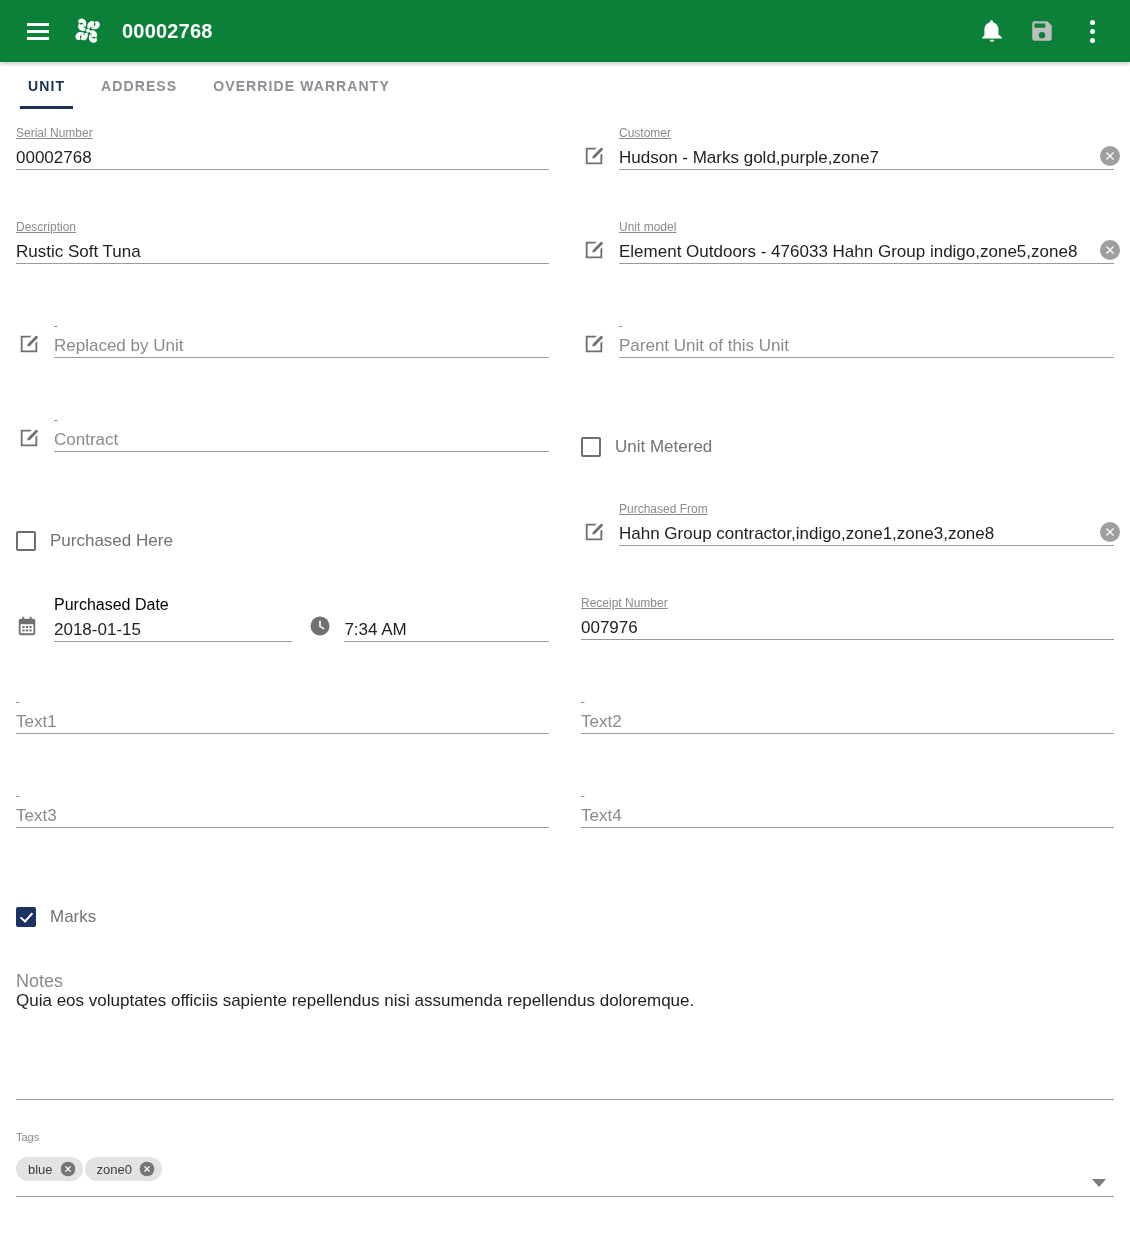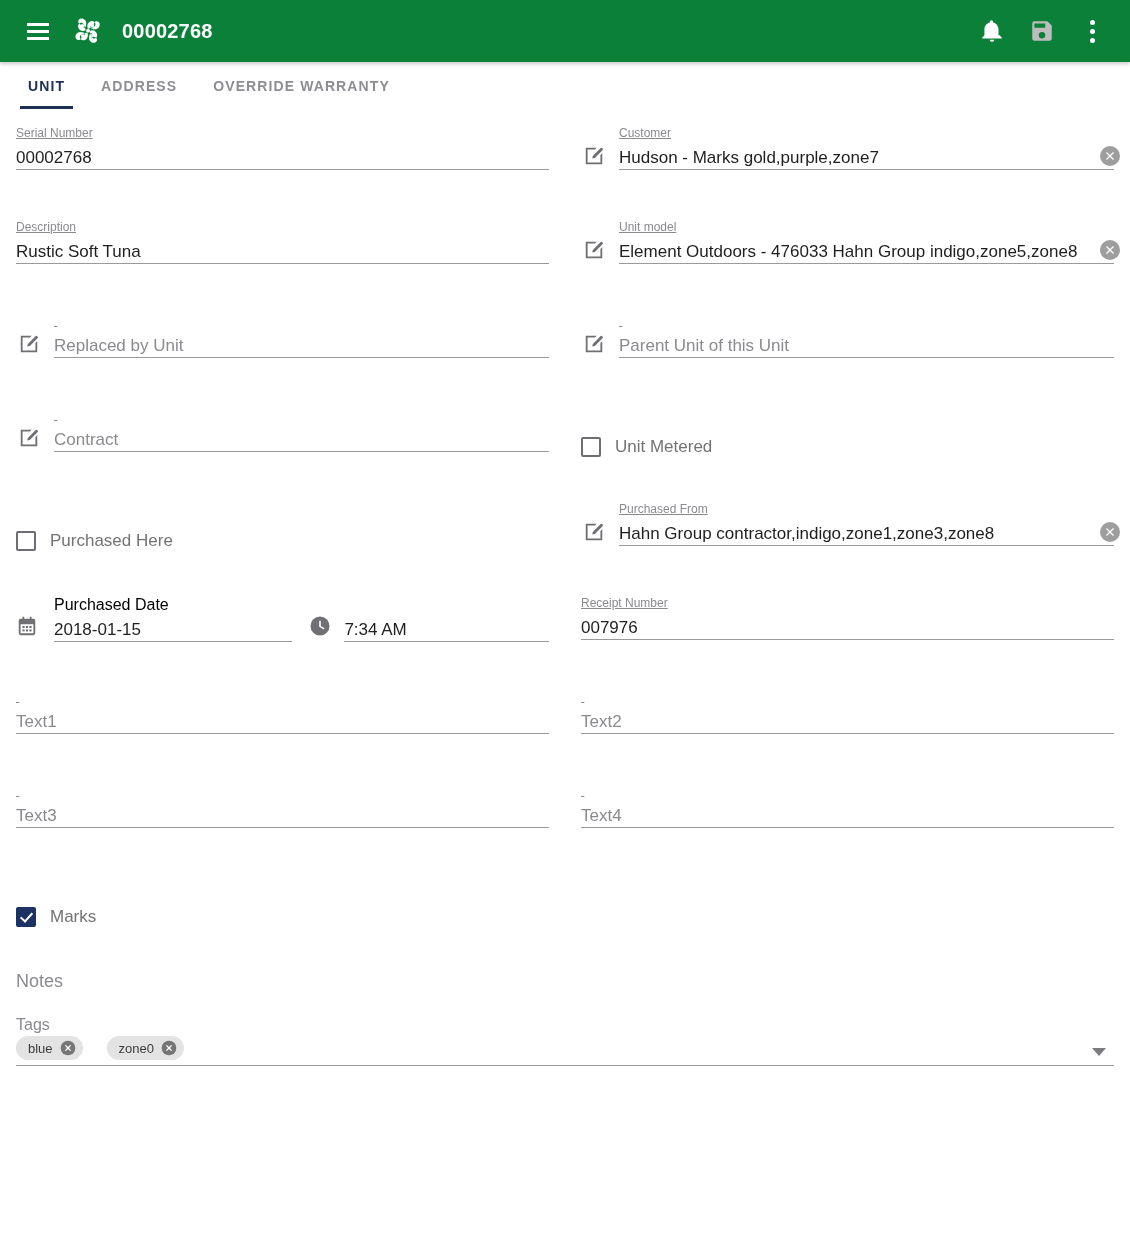--- a/index.html
+++ b/index.html
@@ -204,27 +204,27 @@
     padding-top: 2px;
   }
   .notes-text { font-size: 17px; color: #1f1f1f; line-height: 22px; }
 
   
   .tags-field {
     padding-top: 30px;
     width: 1098px;
     position: relative;
   }
-  .tags-label { font-size: 16px; color: #8a8a8f; line-height: 14px; margin-bottom: 4px; }
+  .tags-label { font-size: 11px; color: #8a8a8f; line-height: 14px; margin-bottom: 13px; }
   .tags-box {
     border-bottom: 1px solid #9a9a9e;
     display: flex;
     align-items: center;
-    gap: 24px;
-    padding-bottom: 5px;
+    gap: 2px;
+    padding-bottom: 15px;
     padding-right: 40px;
     min-height: 30px;
   }
   .chip {
     display: inline-flex;
     align-items: center;
     gap: 7px;
     background: #e3e3e3;
     border-radius: 13px;
     padding: 4px 7px 4px 12px;
@@ -534,20 +534,23 @@
       <div class="checkrow">
         <div class="cbox checked"></div>
         <div class="cbtext">Marks</div>
       </div>
     </div>
     <div class="col right"></div>
   </div>
 
   <div class="notes-field">
     <div class="notes-label">Notes</div>
+    <div class="notes-box">
+      <div class="notes-text">Quia eos voluptates officiis sapiente repellendus nisi assumenda repellendus doloremque.</div>
+    </div>
   </div>
 
   <div class="tags-field">
     <div class="tags-label">Tags</div>
     <div class="tags-box">
       <div class="chip">
         <span>blue</span>
         <svg width="16" height="16" viewBox="0 0 24 24">
           <circle cx="12" cy="12" r="11" fill="#757575"></circle>
           <path fill="#ffffff" d="M16.6 8.8L15.2 7.4 12 10.6 8.8 7.4 7.4 8.8l3.2 3.2-3.2 3.2 1.4 1.4 3.2-3.2 3.2 3.2 1.4-1.4-3.2-3.2z"></path>

